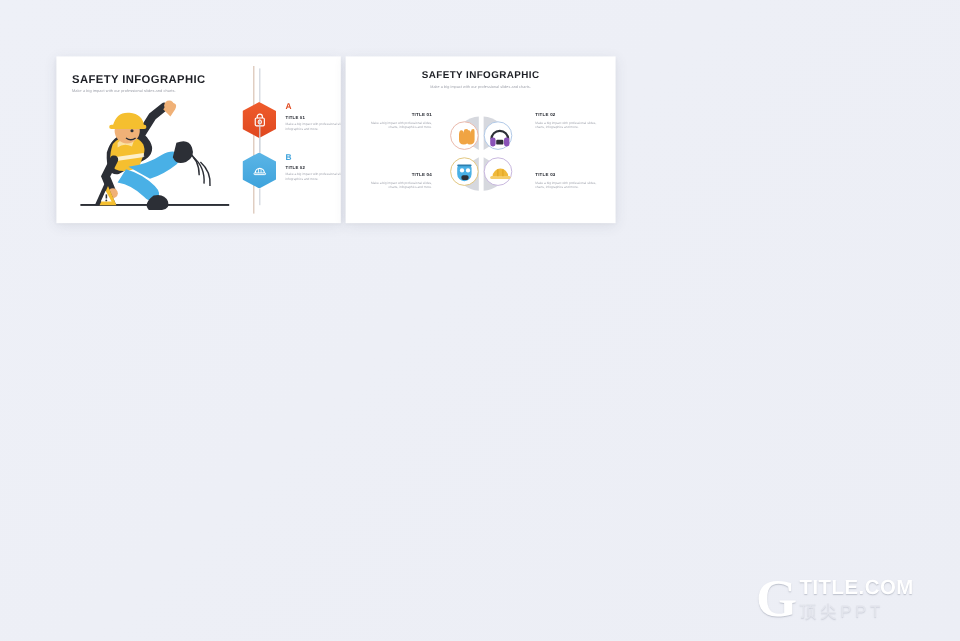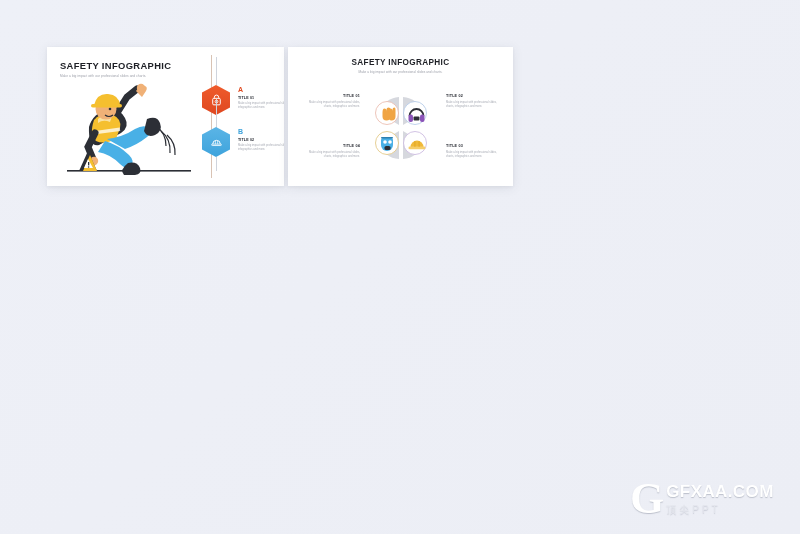--- a/index.html
+++ b/index.html
@@ -193,21 +193,21 @@
   }
   .wm-right { display: flex; flex-direction: column; }
   .wm-top {
     font-size: 17px;
     font-weight: bold;
     color: #ffffff;
     letter-spacing: 0.4px;
     text-shadow: 0 1px 1px rgba(150,155,170,0.55);
   }
   .wm-bot {
-    font-size: 10px;
+    font-size: 14px;
     color: #e3e5ec;
     letter-spacing: 3px;
     text-shadow: 0 1px 1px rgba(160,165,180,0.45);
     margin-top: 1px;
   }
 </style>
 </head>
 <body>
 
 <div class="canvas"></div>
@@ -374,16 +374,16 @@
 
   <div class="q-text right" id="q4-text">
     <div class="q-title">TITLE 03</div>
     <div class="q-body">Make a big impact with professional slides, charts, infographics and more.</div>
   </div>
 </div>
 
 <div class="watermark">
   <div class="wm-g">G</div>
   <div class="wm-right">
-    <div class="wm-top">GFXAA.COM</div>
+    <div class="wm-top">TITLE.COM</div>
     <div class="wm-bot">顶尖PPT</div>
   </div>
 </div>
 
 </body></html>

